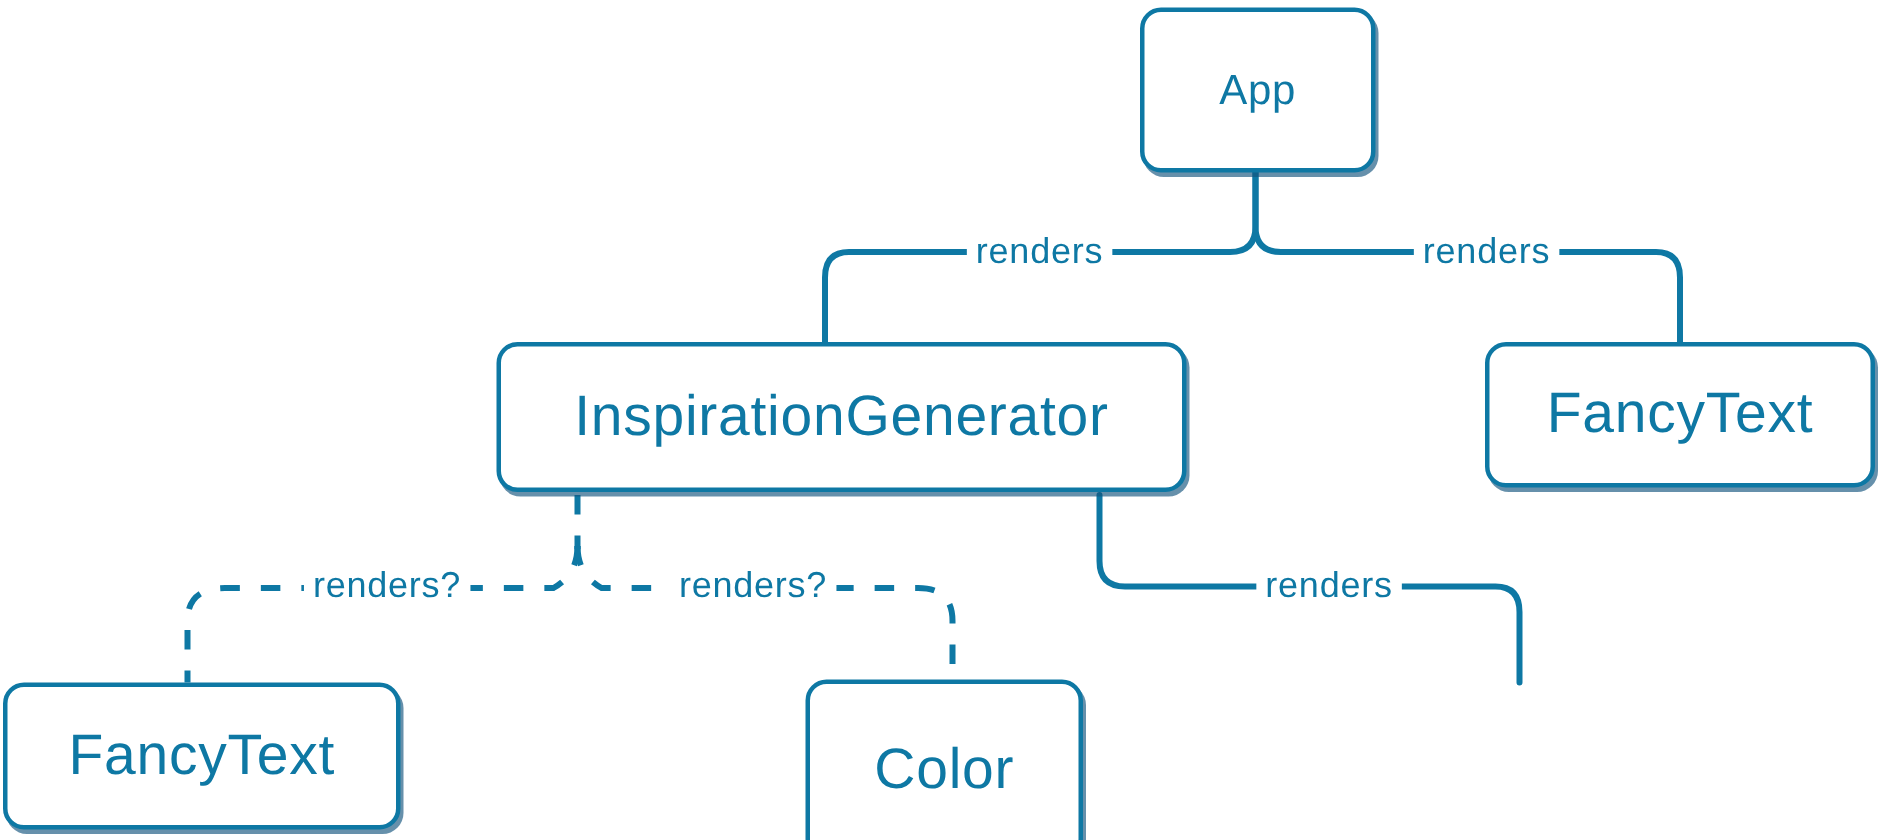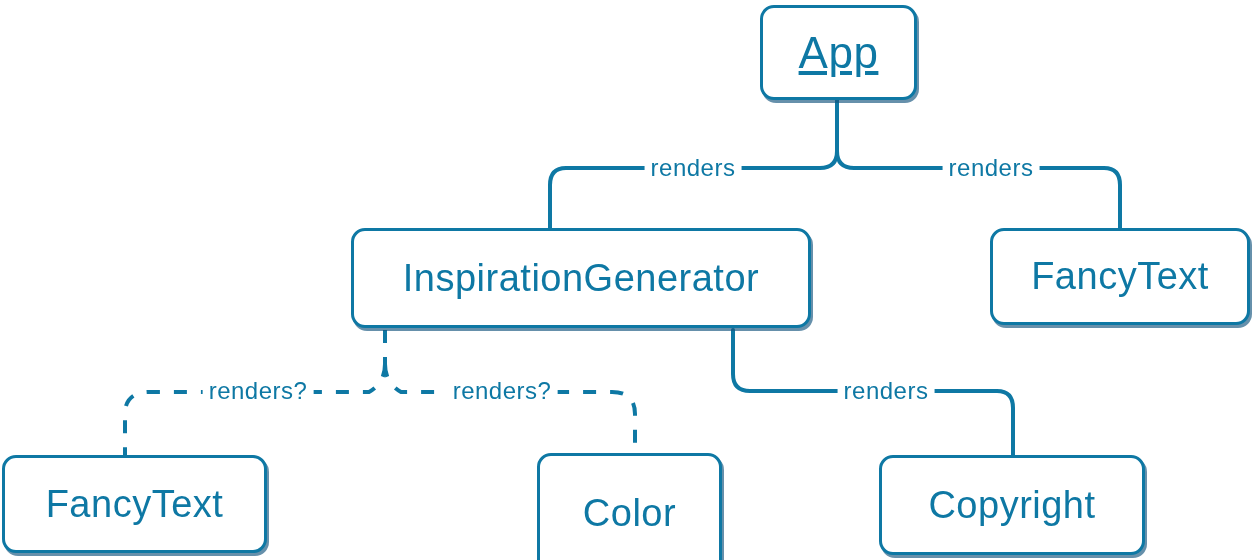--- a/index.html
+++ b/index.html
@@ -40,22 +40,22 @@
     border-radius: 14px;
     box-shadow: 2px 3px 0 var(--shadow, rgba(20,85,126,0.65));
     display: flex;
     align-items: center;
     justify-content: center;
     color: var(--accent, #0e78a4);
     font-size: 38px;
     font-weight: 500;
     letter-spacing: 0.5px;
   }
-  .n-app        { left: 760px; top: 5px;   width: 157px; height: 95px;  font-size: 44px; text-decoration: underline; }
-  .n-ig         { left: 351px; top: 228px; width: 460px; height: 100px; }
+  .n-app        { left: 760px; top: 5px;   width: 157px; height: 110px;  font-size: 28px; }
+  .n-ig         { left: 331px; top: 228px; width: 460px; height: 100px; }
   .n-ft-top     { left: 990px; top: 228px; width: 260px; height: 97px;  }
   .n-ft-bottom  { left: 2px;   top: 455px; width: 265px; height: 98px;  }
   .n-color      { left: 537px; top: 453px; width: 185px; height: 120px;  }
   .n-copyright  { left: 879px; top: 455px; width: 266px; height: 100px; }
   .edge-label {
     position: absolute;
     transform: translate(-50%, -50%);
     background: #ffffff;
     color: var(--accent, #0e78a4);
     font-size: 24px;
@@ -88,15 +88,14 @@
   <div class="edge-label el-2">renders</div>
   <div class="edge-label el-3">renders?</div>
   <div class="edge-label el-4">renders?</div>
   <div class="edge-label el-5">renders</div>
 
   <div class="node n-app">App</div>
   <div class="node n-ig">InspirationGenerator</div>
   <div class="node n-ft-top">FancyText</div>
   <div class="node n-ft-bottom">FancyText</div>
   <div class="node n-color">Color</div>
-  <div class="node n-copyright">Copyright</div>
 
 </div>
 
 </body></html>

